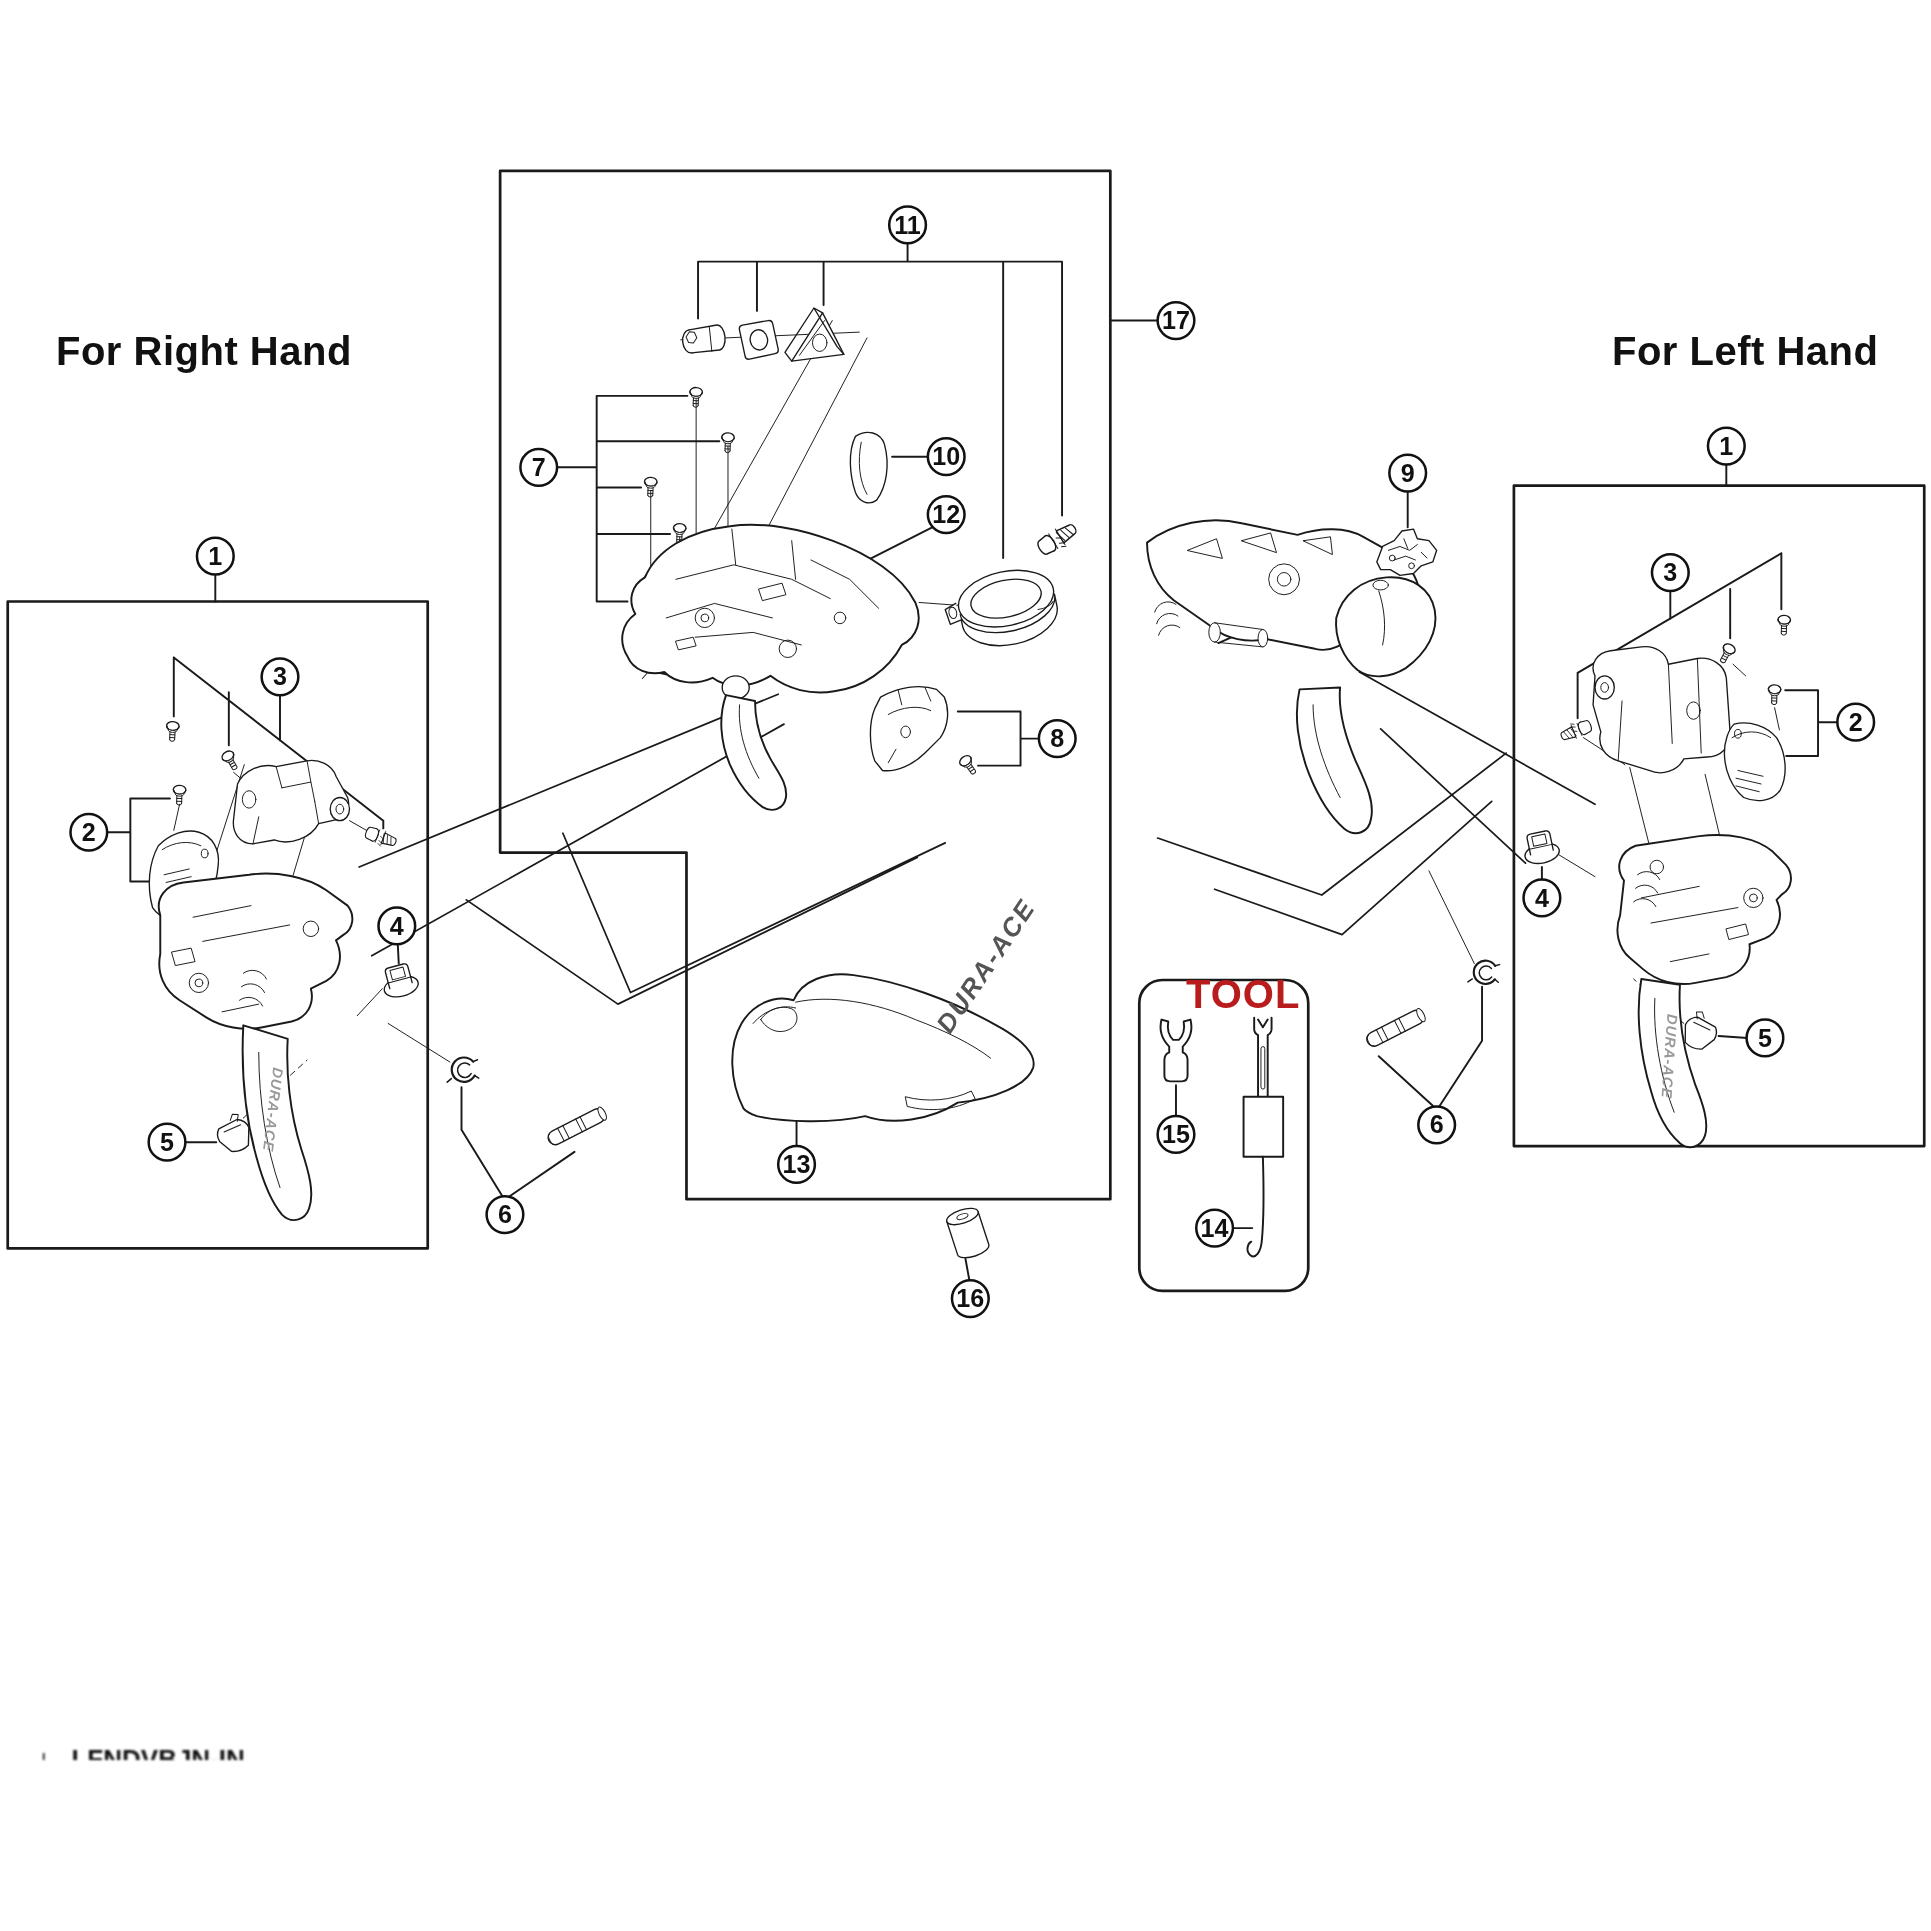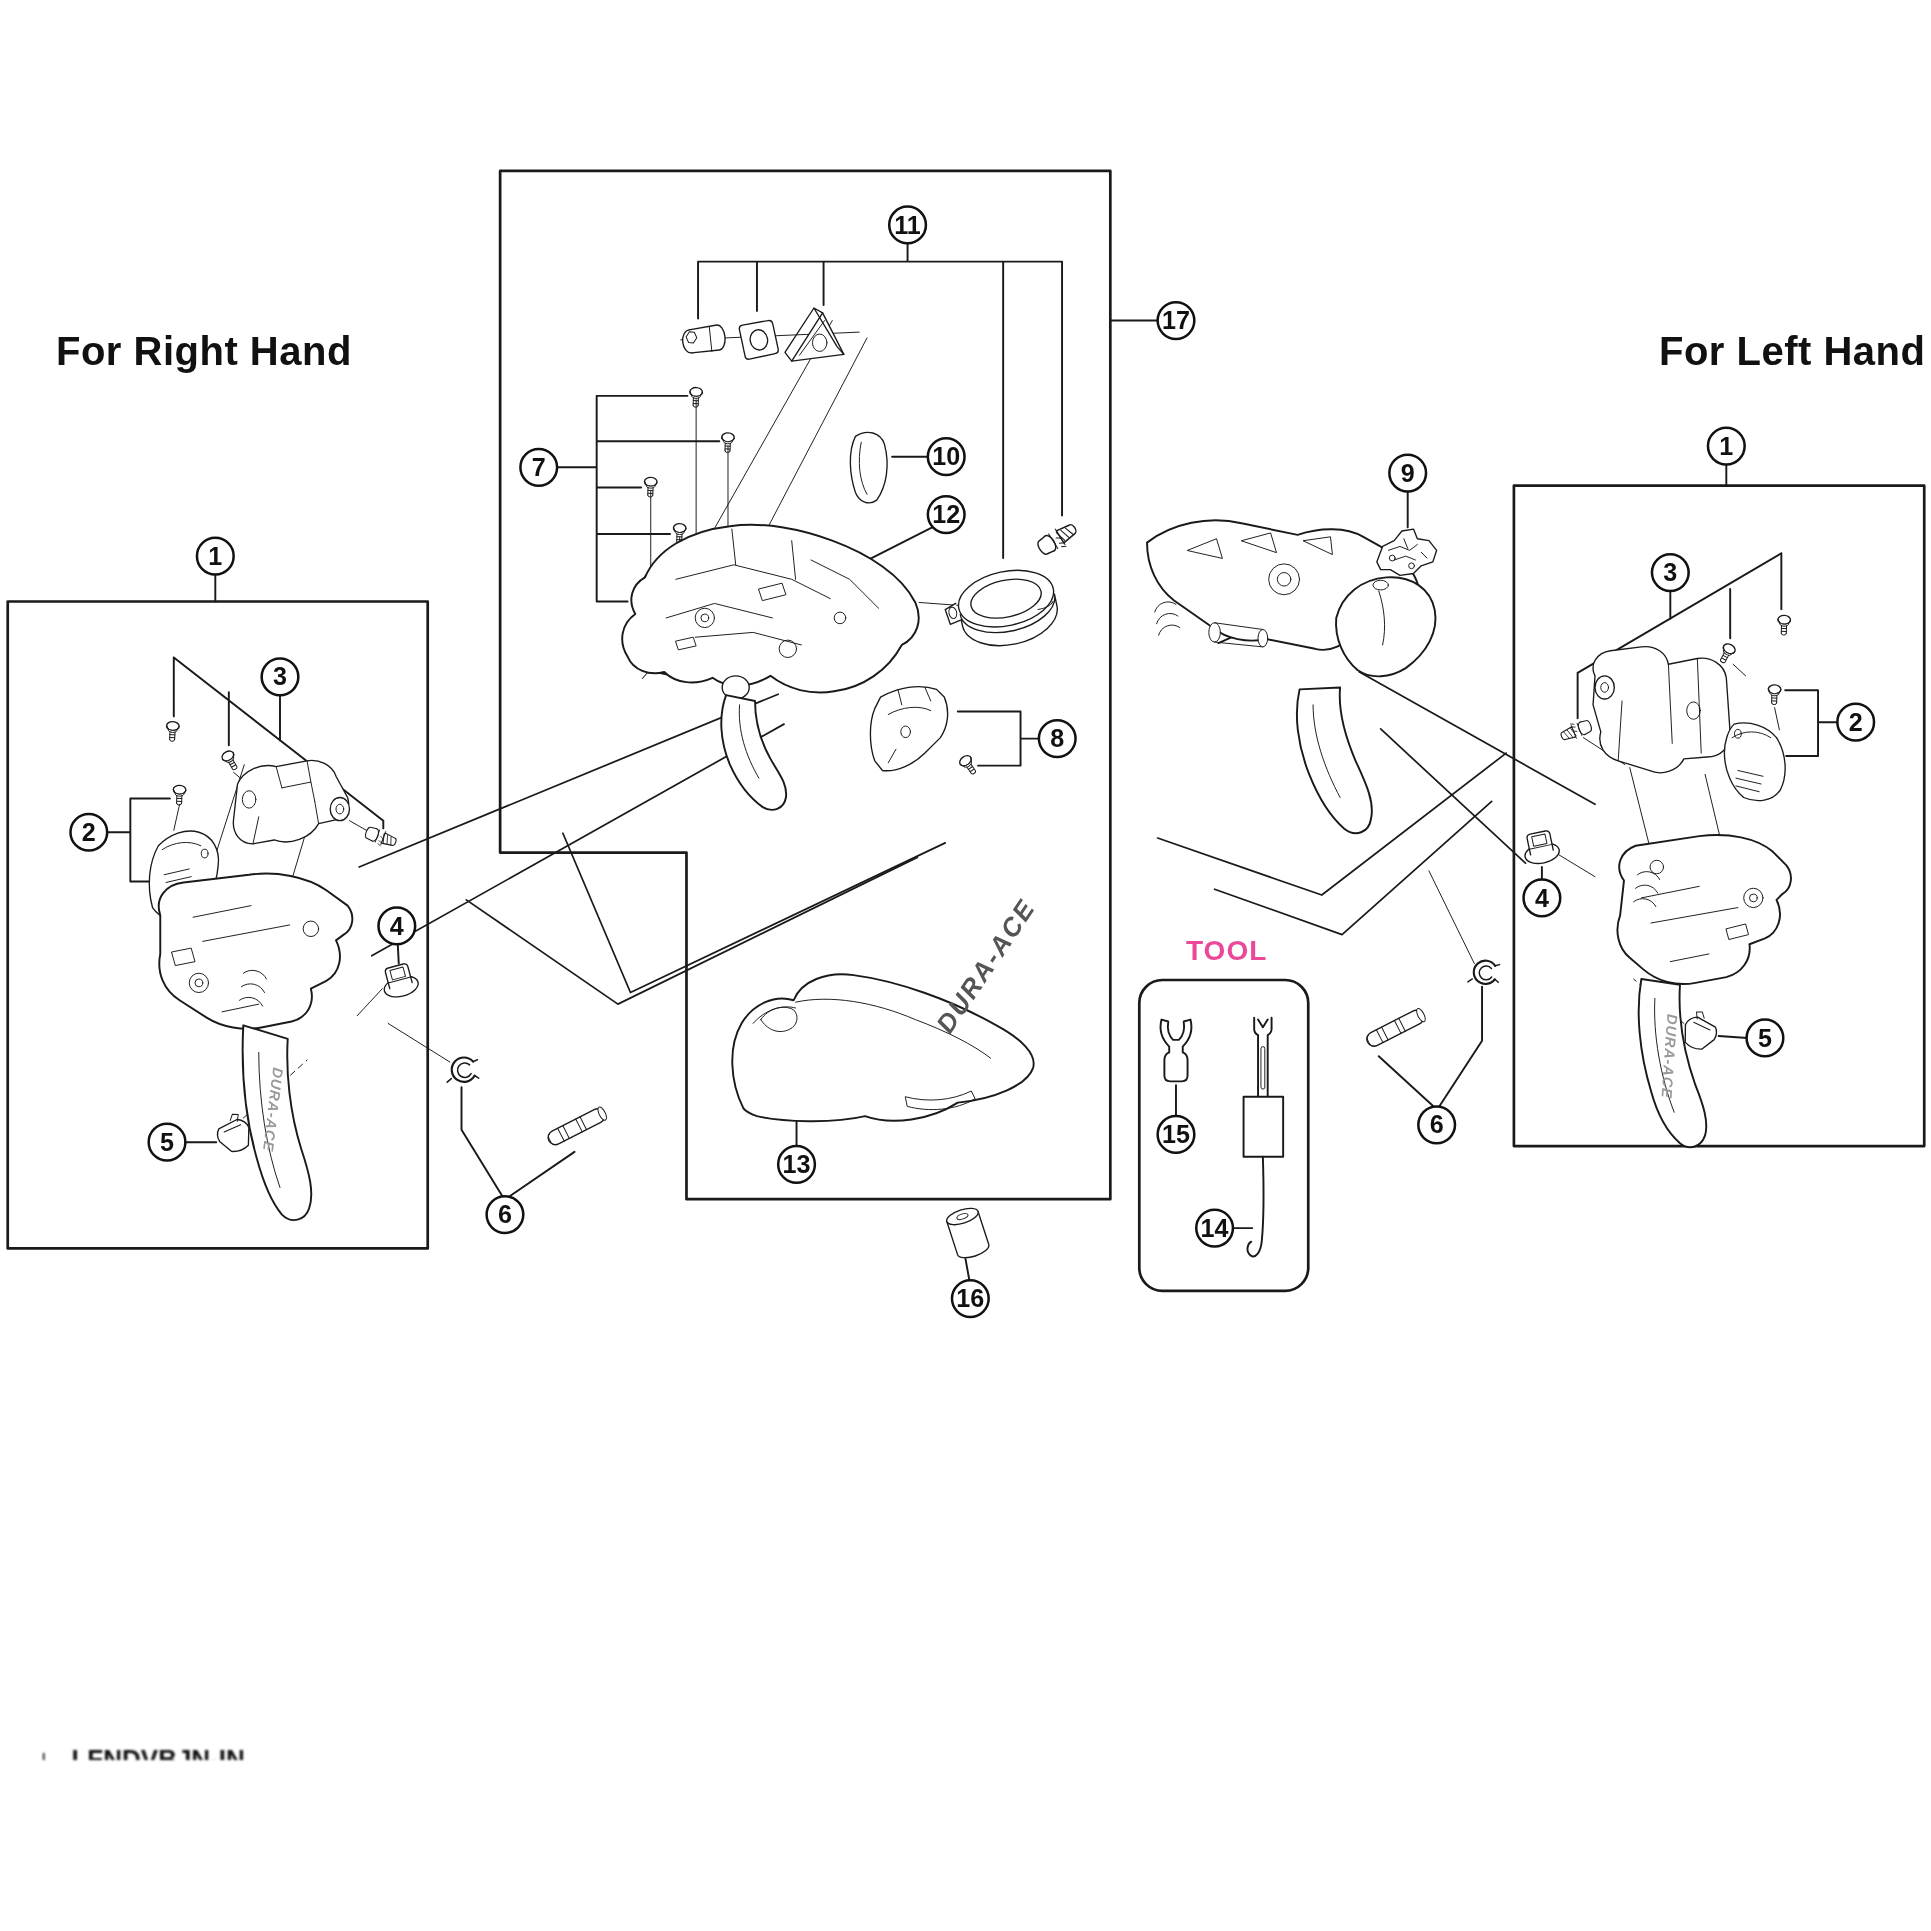--- a/index.html
+++ b/index.html
@@ -1,21 +1,21 @@
 <!DOCTYPE html>
 <html><head>
 <meta charset="utf-8">
 <style>
   html,body{margin:0;padding:0;background:#fff;}
   #stage{position:relative;width:1931px;height:1931px;background:#fff;overflow:hidden;
          font-family:"Liberation Sans", sans-serif;}
   #stage svg{position:absolute;left:0;top:0;}
   .section-title{position:absolute;font-weight:bold;font-size:40px;color:#111;
                  letter-spacing:0.5px;white-space:nowrap;text-align:right;}
-  .tool-title{position:absolute;font-weight:bold;font-size:28px;color:#ec4899;letter-spacing:1px;}
+  .tool-title{position:absolute;font-weight:bold;font-size:40px;color:#b91c1c;letter-spacing:1px;margin-top:37px;}
   .footer-frag{position:absolute;left:41px;top:1744px;height:16.4px;overflow:hidden;
                font-weight:bold;font-size:26px;color:#111;filter:blur(1.2px);white-space:nowrap;}
   .footer-frag .tick{font-weight:normal;margin-right:25px;filter:none;font-size:21px;}
   
   .ln{stroke:#1a1a1a;fill:none;stroke-linecap:round;stroke-linejoin:round;}
   .w3{stroke-width:2.8;} .w2{stroke-width:2;} .w15{stroke-width:1.4;} .w1{stroke-width:1;}
   .fw{fill:#ffffff;} 
   .callout circle{fill:#fff;stroke:#111;stroke-width:2.6;}
   .callout text{fill:#111;font-family:"Liberation Sans",sans-serif;font-weight:bold;
                 font-size:26px;text-anchor:middle;}
@@ -414,20 +414,20 @@
           <text x="1828" y="1084">5</text>
         </g>
     <g class="callout">
           <circle cx="1488" cy="1165" r="19"></circle>
           <text x="1488" y="1174">6</text>
         </g>
   </g>
 </svg>
 
 <div class="section-title" style="left:56px;top:329px;">For Right Hand</div>
-<div class="section-title" style="left:1659px;top:329px;">For Left Hand</div>
+<div class="section-title" style="left:1612px;top:329px;">For Left Hand</div>
 <div class="tool-title" style="left:1186px;top:935px;">TOOL</div>
 <div class="footer-frag">
   <span class="tick">|</span><span>LFNDVBJN-IN</span>
 </div>
 
 </div>
 
 
 </body></html>

